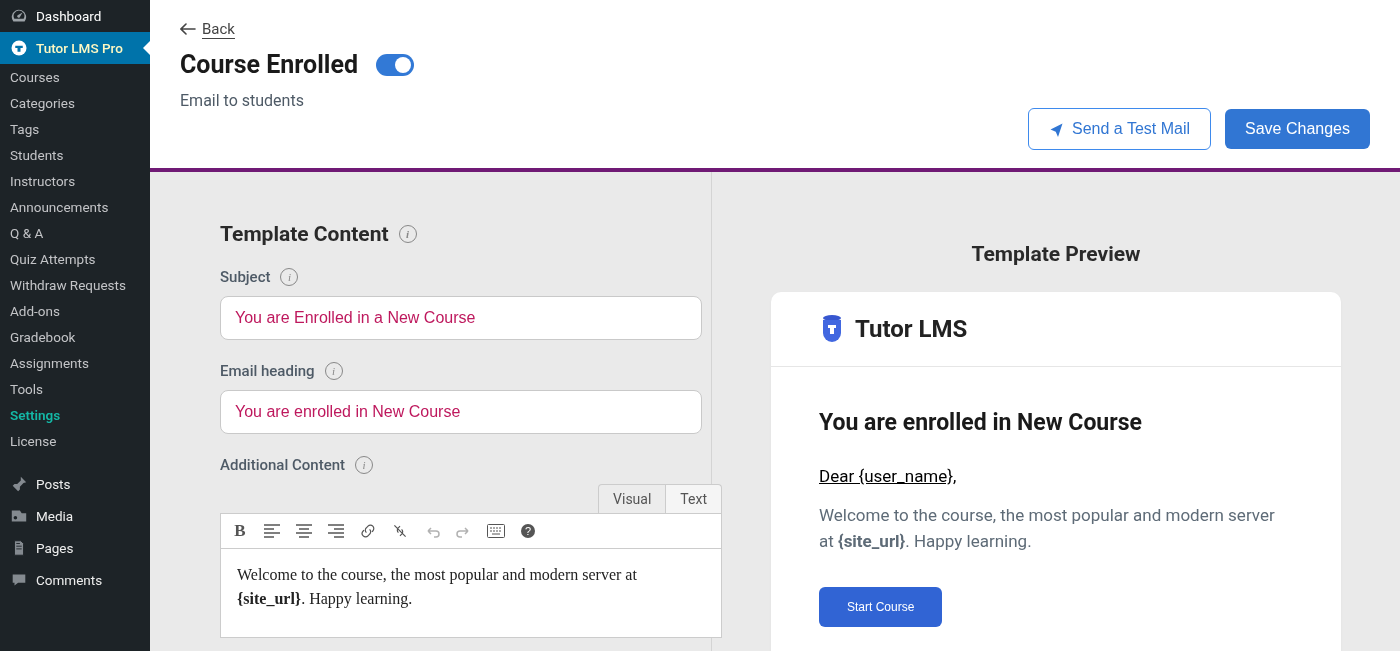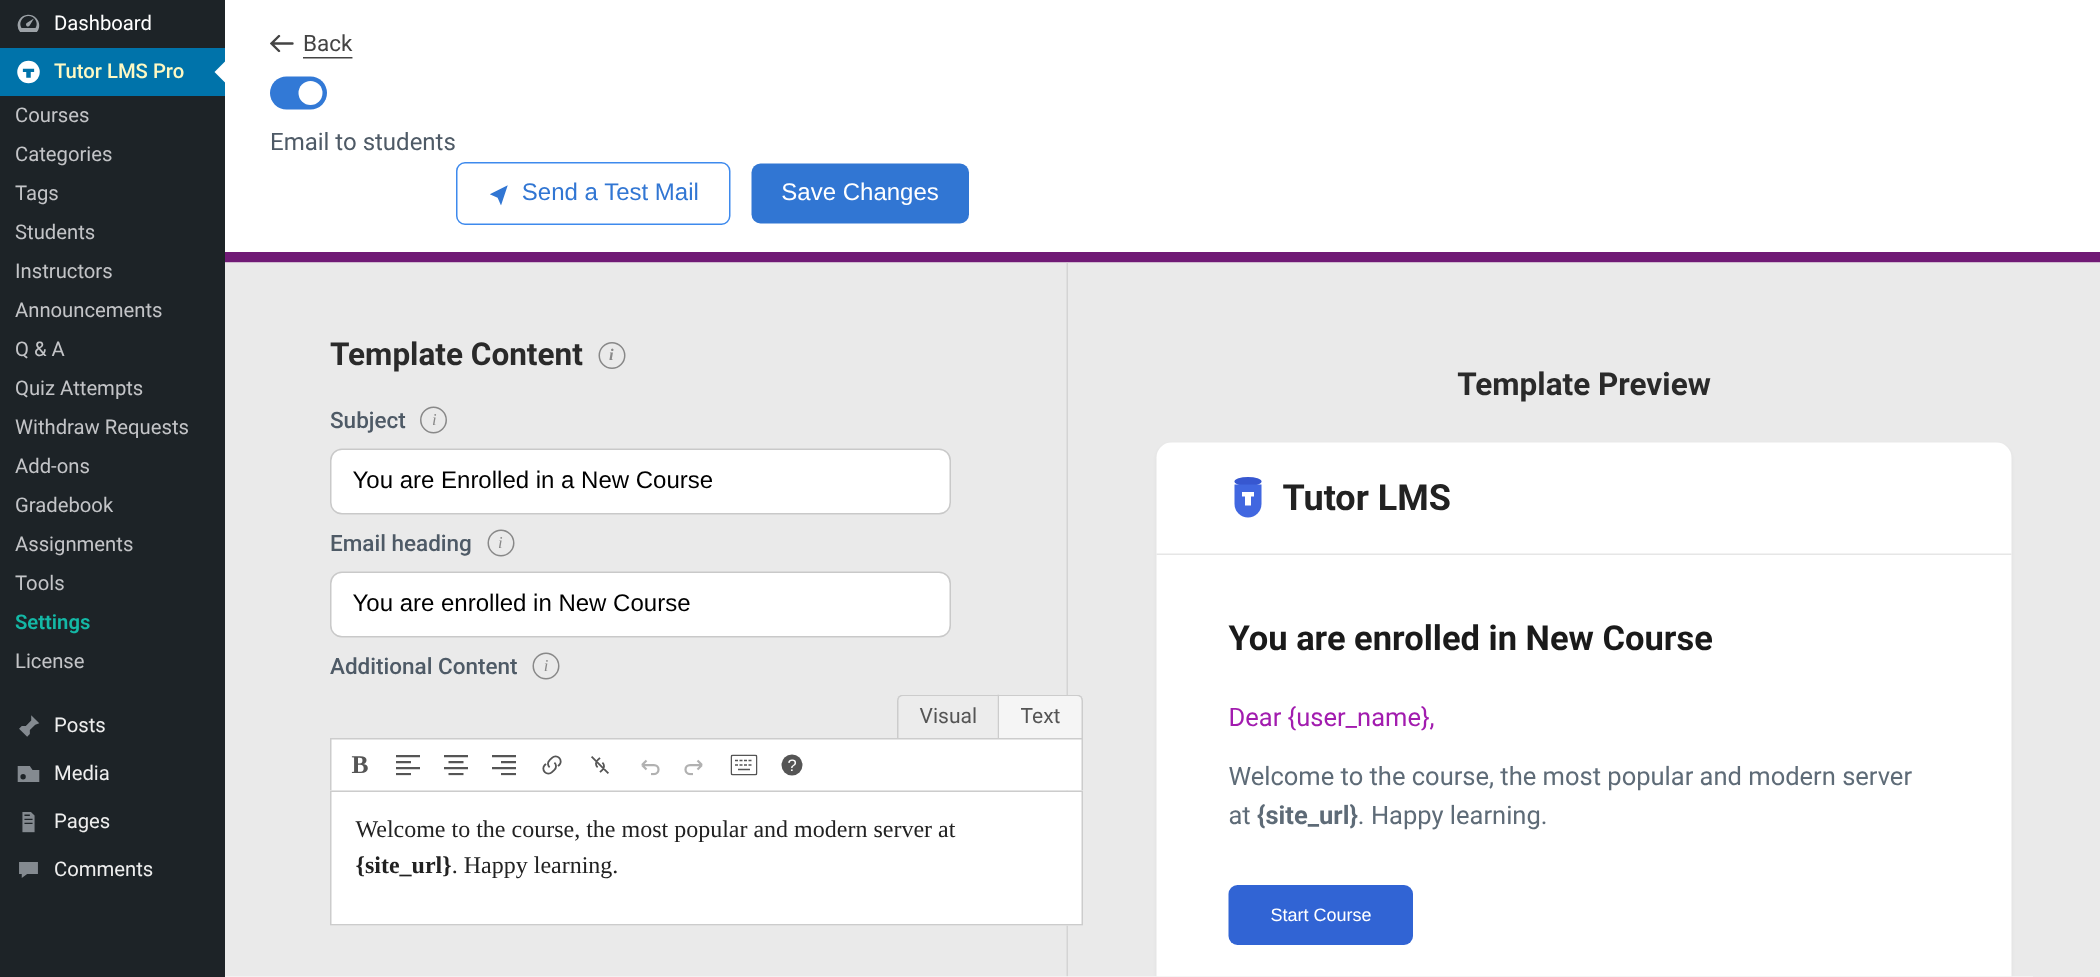--- a/index.html
+++ b/index.html
@@ -16,63 +16,63 @@
 .side-item.active-tutor::after { content: ""; position: absolute; right: -0.5px; top: 50%; transform: translateY(-50%); border: 8px solid transparent; border-right-color: #fff; }
 .side-item.active-tutor svg { fill: #fff; }
 .sub-item { padding: 5px 10px; font-size: 13.5px; cursor: pointer; color: #c3c4c7; }
 .sub-item.bold { color: #14b8a6; font-weight: 600; }
 .sep { height: 14px; }
 .side-item.dim svg { fill: #848a90; }
 .side-item.dim { color: #eee; }
 
 
 .main { flex: 1; display: flex; flex-direction: column; height: 651px; }
-.topbar { padding: 20px 30px 18px 30px; border-bottom: 7px solid #701a75; background: #fff; display: flex; align-items: flex-start; }
+.topbar { padding: 20px 30px 18px 30px; border-bottom: 4px solid #701a75; background: #fff; display: flex; align-items: flex-start; justify-content: space-between; }
 .back-link { display: inline-flex; align-items: center; gap: 6px; color: #444; font-size: 15px; cursor: pointer; }
 .back-link span { text-decoration: underline; text-underline-offset: 4px; }
 .title-row { display: flex; align-items: center; gap: 18px; margin-top: 12px; }
 .page-title { font-size: 25px; font-weight: 700; color: #1a1a1a; }
 .subtitle { margin-top: 12px; font-size: 16px; color: #4e5a66; }
 .toggle { width: 38px; height: 22px; background: #3279d6; border-radius: 20px; position: relative; cursor: pointer; }
 .toggle::after { content: ""; position: absolute; width: 16px; height: 16px; background: #fff; border-radius: 50%; top: 3px; right: 3px; }
 .topbar-right { display: flex; gap: 14px; align-items: center; margin-top: 48px; }
 .btn { border-radius: 6px; padding: 11px 20px; font-size: 16px; font-weight: 500; cursor: pointer; border: none; display: inline-flex; align-items: center; gap: 8px; margin-top: 40px; }
 .btn-outline { background: #fff; border: 1px solid #3e8aed; color: #3176d3; }
 .btn-primary { background: #3176d3; color: #fff; }
 
 
 .content { flex: 1; display: flex; background: #eaeaea; overflow: hidden; }
 .left-col { width: 562px; padding: 50px 40px 0 70px; border-right: 1px solid #d4d4d4; }
 .right-col { flex: 1; padding: 70px 56px 0 56px; display: flex; flex-direction: column; align-items: center; justify-content: space-between; }
 
 .sect-title { display: flex; align-items: center; gap: 10px; font-size: 21px; font-weight: 700; color: #2a2a2a; margin-bottom: 22px; }
 .info-icon { width: 18px; height: 18px; border: 1.5px solid #888; border-radius: 50%; display: inline-flex; align-items: center; justify-content: center; font-size: 11px; color: #888; font-family: Georgia, serif; font-style: italic; }
 .field-label { display: flex; align-items: center; gap: 10px; font-size: 15px; font-weight: 500; color: #4e5a66; margin-bottom: 10px; }
-.text-input { width: 414px; padding: 12px 14px; font-size: 16px; border: 1px solid #c9c9c9; border-radius: 8px; background: #fff; color: #000000; margin-bottom: 10px; }
+.text-input { width: 482px; padding: 12px 14px; font-size: 16px; border: 1px solid #c9c9c9; border-radius: 8px; background: #fff; color: #be185d; margin-bottom: 22px; }
 
 
 .editor-wrap { width: 502px; }
 .editor-tabs { display: flex; justify-content: flex-end; }
 .ed-tab { padding: 6px 14px; font-size: 14px; background: #f5f5f5; border: 1px solid #ccc; border-bottom: none; cursor: pointer; color: #555; }
 .ed-tab.active { background: #ececec; }
 .ed-tab:first-child { border-top-left-radius: 4px; }
 .ed-tab:last-child { border-top-right-radius: 4px; border-left: none; }
 .editor-toolbar { background: #fff; border: 1px solid #ccc; border-bottom: none; padding: 6px 8px; display: flex; gap: 10px; align-items: center; }
 .tool-btn { width: 22px; height: 22px; display: flex; align-items: center; justify-content: center; cursor: pointer; color: #555; }
 .editor-body { background: #fff; border: 1px solid #ccc; padding: 14px 16px; font-family: Georgia, serif; font-size: 16px; line-height: 1.5; color: #222; min-height: 90px; }
 .editor-body b { font-weight: 700; }
 
 
 .preview-title { font-size: 21px; font-weight: 700; color: #2a2a2a; margin-bottom: 26px; }
 .preview-card { background: #fff; border-radius: 10px; width: 570px; box-shadow: 0 1px 3px rgba(0,0,0,0.04); }
 .preview-header { padding: 22px 48px; border-bottom: 1px solid #e6e6e6; display: flex; align-items: center; gap: 10px; }
 .brand-name { font-size: 24px; font-weight: 700; color: #222; }
 .preview-body { padding: 42px 48px 48px 48px; }
 .preview-heading { font-size: 23px; font-weight: 700; color: #1a1a1a; margin-bottom: 30px; }
-.preview-greet { font-size: 17px; color: #a21caf; margin-bottom: 16px; }
+.preview-greet { font-size: 17px; color: #000000; margin-bottom: 16px; text-decoration: underline; }
 .preview-text { font-size: 17px; color: #5e6b77; line-height: 1.55; margin-bottom: 32px; }
 .preview-btn { background: #3164d4; color: #fff; border: none; border-radius: 6px; padding: 13px 28px; font-size: 12px; font-weight: 500; cursor: pointer; }
 </style>
 </head>
 <body>
 
 <div class="app">
 
   <div class="sidebar">
     <div class="side-item top">
@@ -134,20 +134,21 @@
   <div class="main">
     <div class="topbar">
       <div>
         <div class="back-link">
           <svg width="16" height="12" viewBox="0 0 16 12">
               <path d="M6 1L1 6l5 5M1 6h14" stroke="#444" stroke-width="1.6" fill="none" stroke-linecap="round"></path>
             </svg>
           <span>Back</span>
         </div>
         <div class="title-row">
+          <div class="page-title">Course Enrolled</div>
           <div class="toggle"></div>
         </div>
         <div class="subtitle">Email to students</div>
       </div>
       <div class="topbar-right">
         <button class="btn btn-outline">
           <svg width="15" height="15" viewBox="0 0 20 20">
               <path d="M2 10l16-8-6 18-3-7z" fill="#3176d3"></path>
             </svg>
           <span>Send a Test Mail</span>

